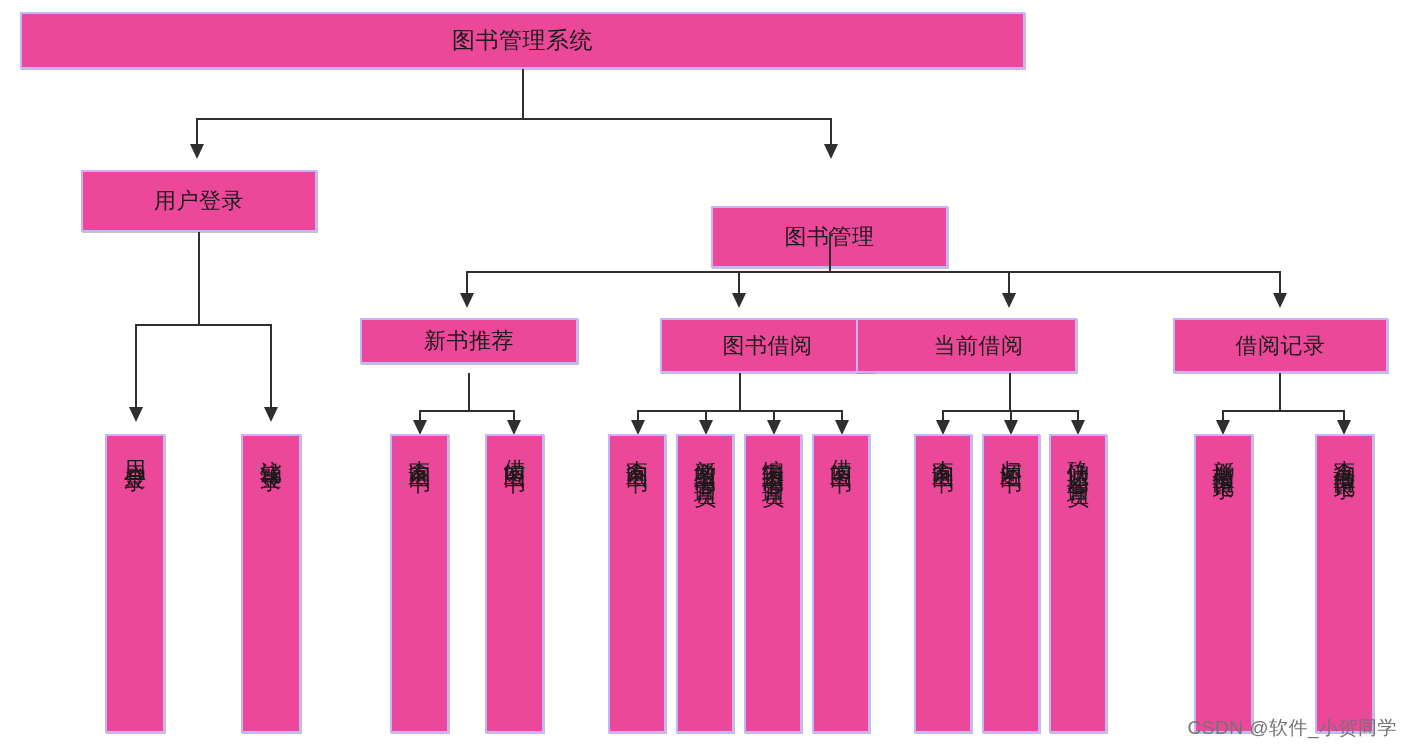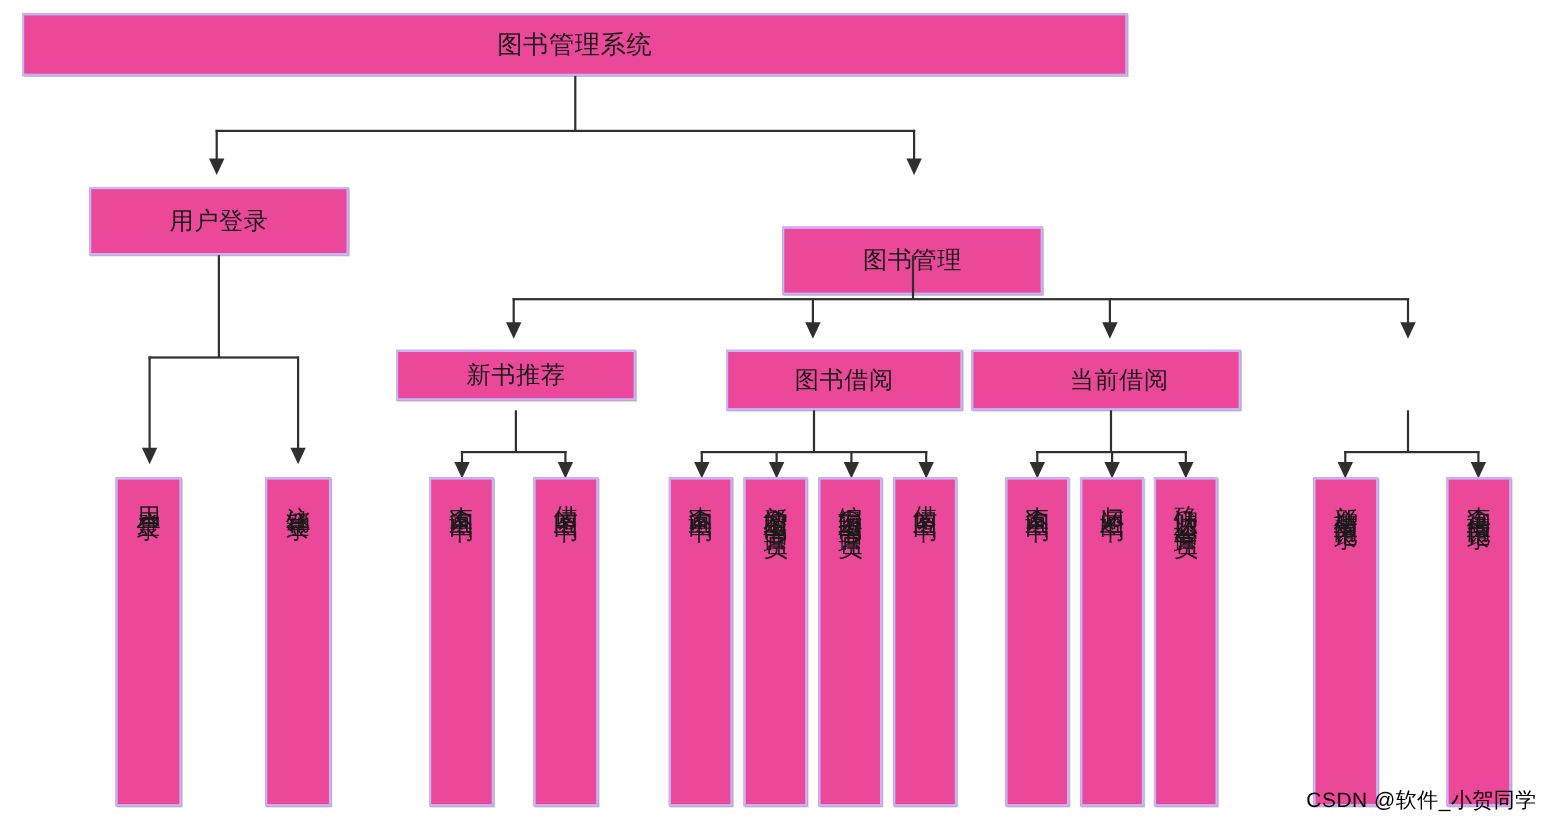--- a/index.html
+++ b/index.html
@@ -66,21 +66,21 @@
     height: 0;
     border-left: 7px solid transparent;
     border-right: 7px solid transparent;
     border-top: 15px solid #2f2f2f;
   }
   #watermark {
     position: absolute;
     right: 8px;
     bottom: 6px;
     font-size: 19px;
-    color: #000000;
+    color: #737373;
     white-space: nowrap;
     pointer-events: none;
     letter-spacing: 0.5px;
   }
 </style>
 </head>
 <body>
 
 <div id="canvas">
 
@@ -121,22 +121,25 @@
   <div class="arrow" style="left:732px; top:293px;"></div>
   <div class="arrow" style="left:1002px; top:293px;"></div>
   <div class="arrow" style="left:1273px; top:293px;"></div>
 
   <div class="node horiz" id="node-new-book-recommend" style="left:360px; top:318px; width:218px; height:46px;">
     <span class="label">新书推荐</span>
   </div>
   <div class="node horiz" id="node-book-borrow" style="left:633px; top:318px; width:215px; height:55px;margin-left:27px;">
     <span class="label">图书借阅</span>
   </div>
-  <div class="node horiz" id="node-current-borrow" style="left:883px; top:318px; width:245px; height:55px;padding-left:24px;">
+  <div class="node horiz" id="node-current-borrow" style="left:856px; top:318px; width:221px; height:55px;padding-left:24px;">
     <span class="label">当前借阅</span>
+  </div>
+  <div class="node horiz" id="node-borrow-record" style="left:1173px; top:318px; width:215px; height:55px;">
+    <span class="label">借阅记录</span>
   </div>
 
   <div class="ln v" style="left:468px; top:373px; height:38px;"></div>
   <div class="ln h" style="left:419px; top:410px; width:96px;"></div>
   <div class="ln v" style="left:419px; top:410px; height:12px;"></div>
   <div class="ln v" style="left:513px; top:410px; height:12px;"></div>
   <div class="arrow" style="left:413px; top:420px;"></div>
   <div class="arrow" style="left:507px; top:420px;"></div>
 
   <div class="ln v" style="left:739px; top:373px; height:38px;"></div>

